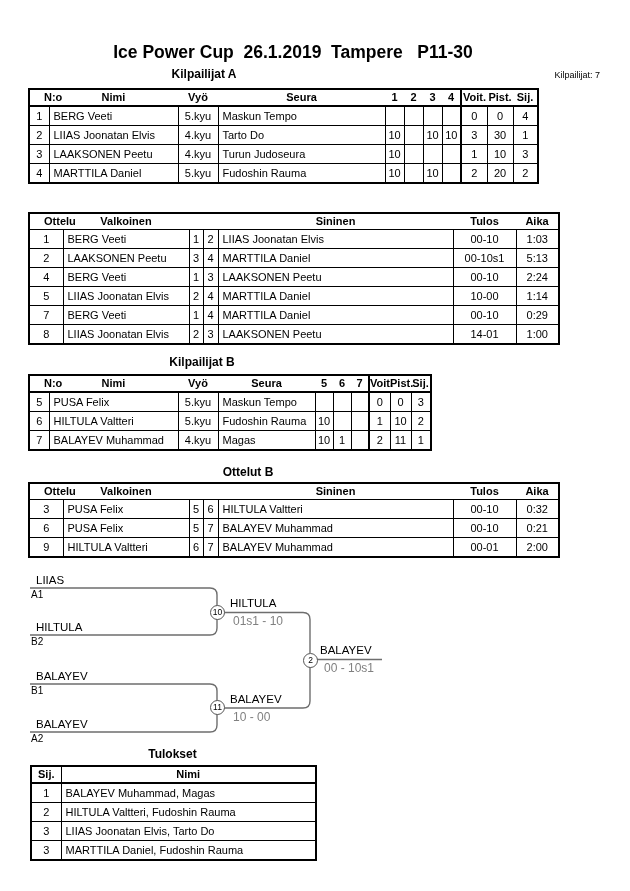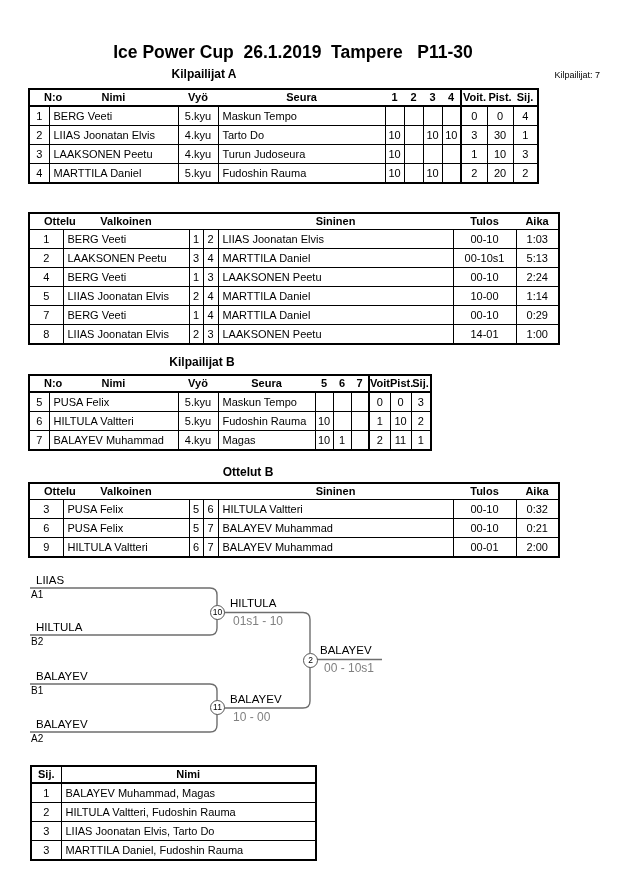--- a/index.html
+++ b/index.html
@@ -347,20 +347,21 @@
   <div class="bl" style="left:36px;top:718px">BALAYEV</div>
   <div class="bseed" style="left:31px;top:733px">A2</div>
   <div class="mc" style="left:210px;top:700px">11</div>
   <div class="bl" style="left:230px;top:693px">BALAYEV</div>
   <div class="bscore" style="left:233px;top:710px">10 - 00</div>
 
   <div class="mc" style="left:303px;top:653px">2</div>
   <div class="bl" style="left:320px;top:644px">BALAYEV</div>
   <div class="bscore" style="left:324px;top:661px">00 - 10s1</div>
 
+  <div class="abs sech" style="left:30px;top:747px;width:285px">Tulokset</div>
   <table class="t res" style="left:30px;top:765px;width:285px">
     <colgroup>
         <col style="width:30px">
         <col style="width:255px">
       </colgroup>
     <thead>
         <tr>
       <th>Sij.</th>
       <th>Nimi</th>
     </tr>

